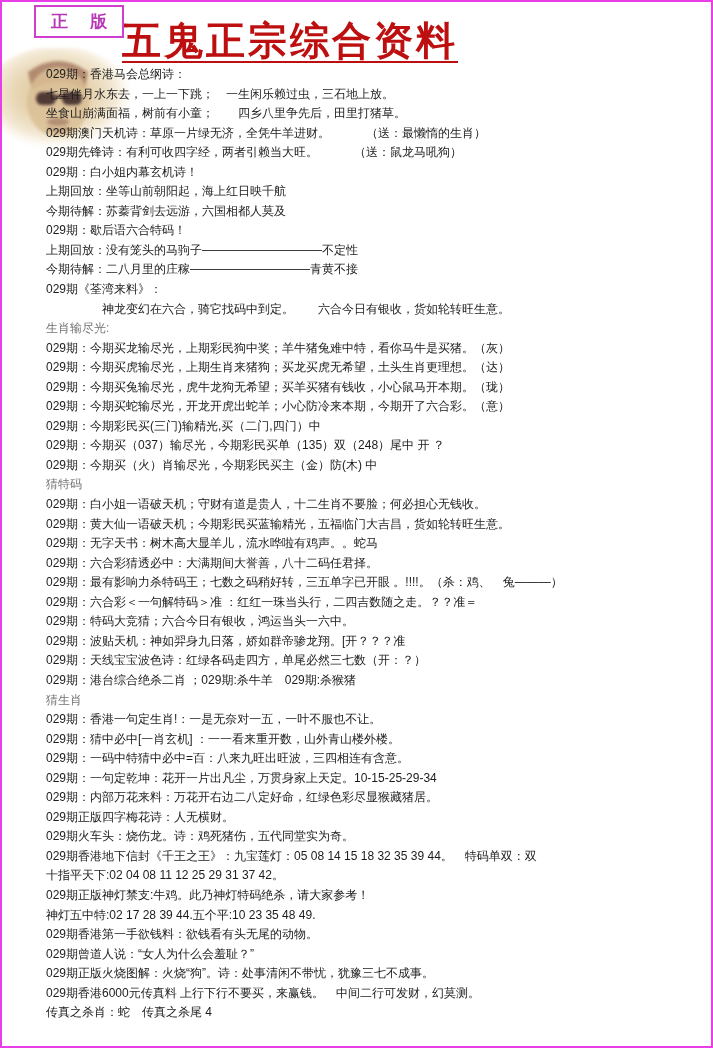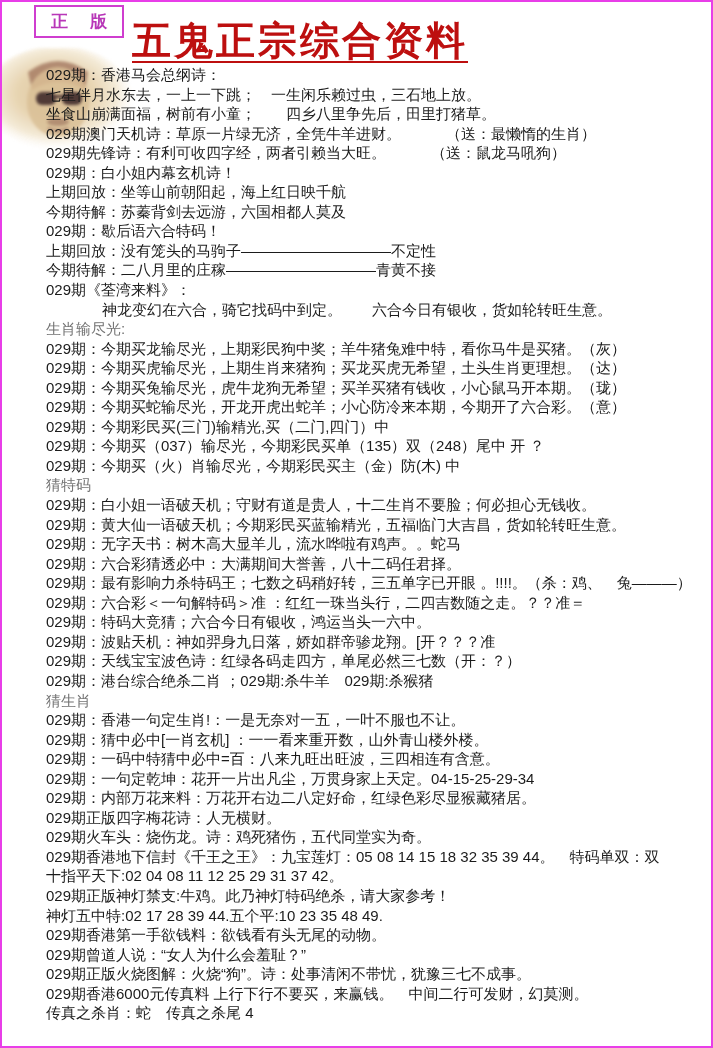--- a/index.html
+++ b/index.html
@@ -17,21 +17,21 @@
     border:2px solid #cf3ecf;
     color:#b837b8;
     font-size:17px;font-weight:bold;
     letter-spacing:9px;
     padding:3px 6px 3px 15px;
     background:#fff;
     z-index:3;
     font-family:Liberation Serif, serif;
   }
   .title{
-    position:absolute;left:130px;top:12px;
+    position:absolute;left:120px;top:12px;
     font-size:39px;font-weight:bold;
     color:#bd0f0f;
     letter-spacing:3px;
     text-decoration:underline;
     text-underline-offset:7px;
     text-decoration-thickness:2px;
     white-space:nowrap;
     z-index:2;
   }
   .avatar{
@@ -40,21 +40,21 @@
     filter:blur(1.4px);
     opacity:.95;
     z-index:0;
   }
   .content{
     position:absolute;left:44px;top:63px;right:2px;
     z-index:2;
   }
   .line{
     height:19.55px;line-height:19.55px;
-    font-size:15px;
+    font-size:12px;
     color:#1b1b1b;
     white-space:nowrap;
     letter-spacing:0px;
   }
   .line.red{color:#737373;}
   .line.indent{padding-left:56px;}
 </style>
 </head>
 <body>
 
@@ -115,21 +115,21 @@
       <div class="line">029期：最有影响力杀特码王；七数之码稍好转，三五单字已开眼 。!!!!。（杀：鸡、　兔———）</div>
       <div class="line">029期：六合彩＜一句解特码＞准 ：红红一珠当头行，二四吉数随之走。？？准＝</div>
       <div class="line">029期：特码大竞猜；六合今日有银收，鸿运当头一六中。</div>
       <div class="line">029期：波贴天机：神如羿身九日落，娇如群帝骖龙翔。[开？？？准</div>
       <div class="line">029期：天线宝宝波色诗：红绿各码走四方，单尾必然三七数（开：？）</div>
       <div class="line">029期：港台综合绝杀二肖 ；029期:杀牛羊　029期:杀猴猪</div>
       <div class="line red">猜生肖</div>
       <div class="line">029期：香港一句定生肖!：一是无奈对一五，一叶不服也不让。</div>
       <div class="line">029期：猜中必中[一肖玄机] ：一一看来重开数，山外青山楼外楼。</div>
       <div class="line">029期：一码中特猜中必中=百：八来九旺出旺波，三四相连有含意。</div>
-      <div class="line">029期：一句定乾坤：花开一片出凡尘，万贯身家上天定。04-15-25-29-34</div>
+      <div class="line">029期：一句定乾坤：花开一片出凡尘，万贯身家上天定。10-15-25-29-34</div>
       <div class="line">029期：内部万花来料：万花开右边二八定好命，红绿色彩尽显猴藏猪居。</div>
       <div class="line">029期正版四字梅花诗：人无横财。</div>
       <div class="line">029期火车头：烧伤龙。诗：鸡死猪伤，五代同堂实为奇。</div>
       <div class="line">029期香港地下信封《千王之王》：九宝莲灯：05 08 14 15 18 32 35 39 44。　特码单双：双</div>
       <div class="line">十指平天下:02 04 08 11 12 25 29 31 37 42。</div>
       <div class="line">029期正版神灯禁支:牛鸡。此乃神灯特码绝杀，请大家参考！</div>
       <div class="line">神灯五中特:02 17 28 39 44.五个平:10 23 35 48 49.</div>
       <div class="line">029期香港第一手欲钱料：欲钱看有头无尾的动物。</div>
       <div class="line">029期曾道人说：“女人为什么会羞耻？”</div>
       <div class="line">029期正版火烧图解：火烧“狗”。诗：处事清闲不带忧，犹豫三七不成事。</div>

